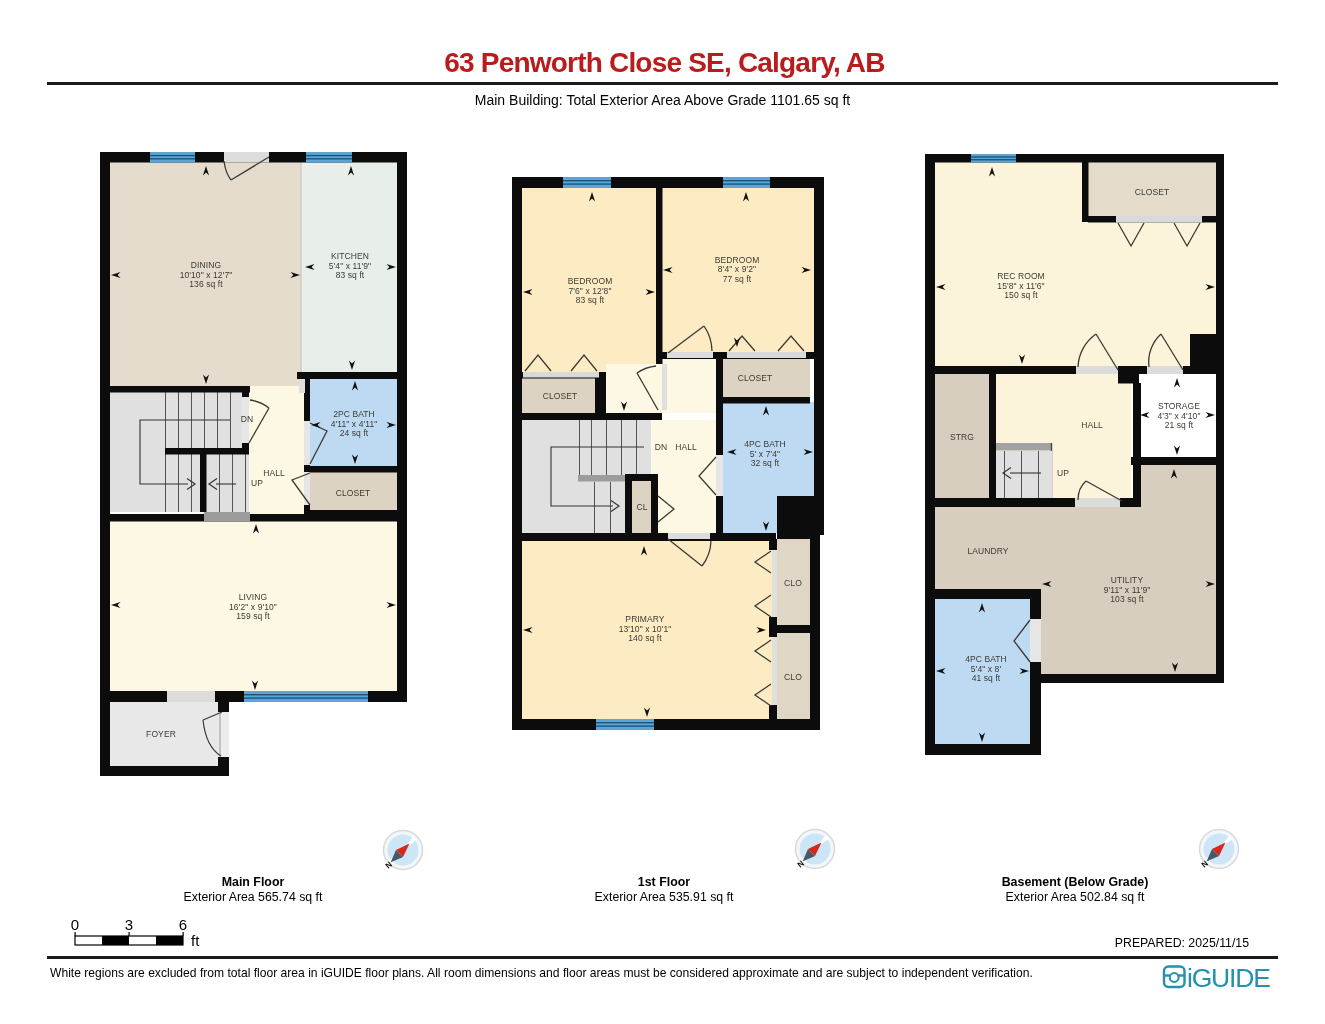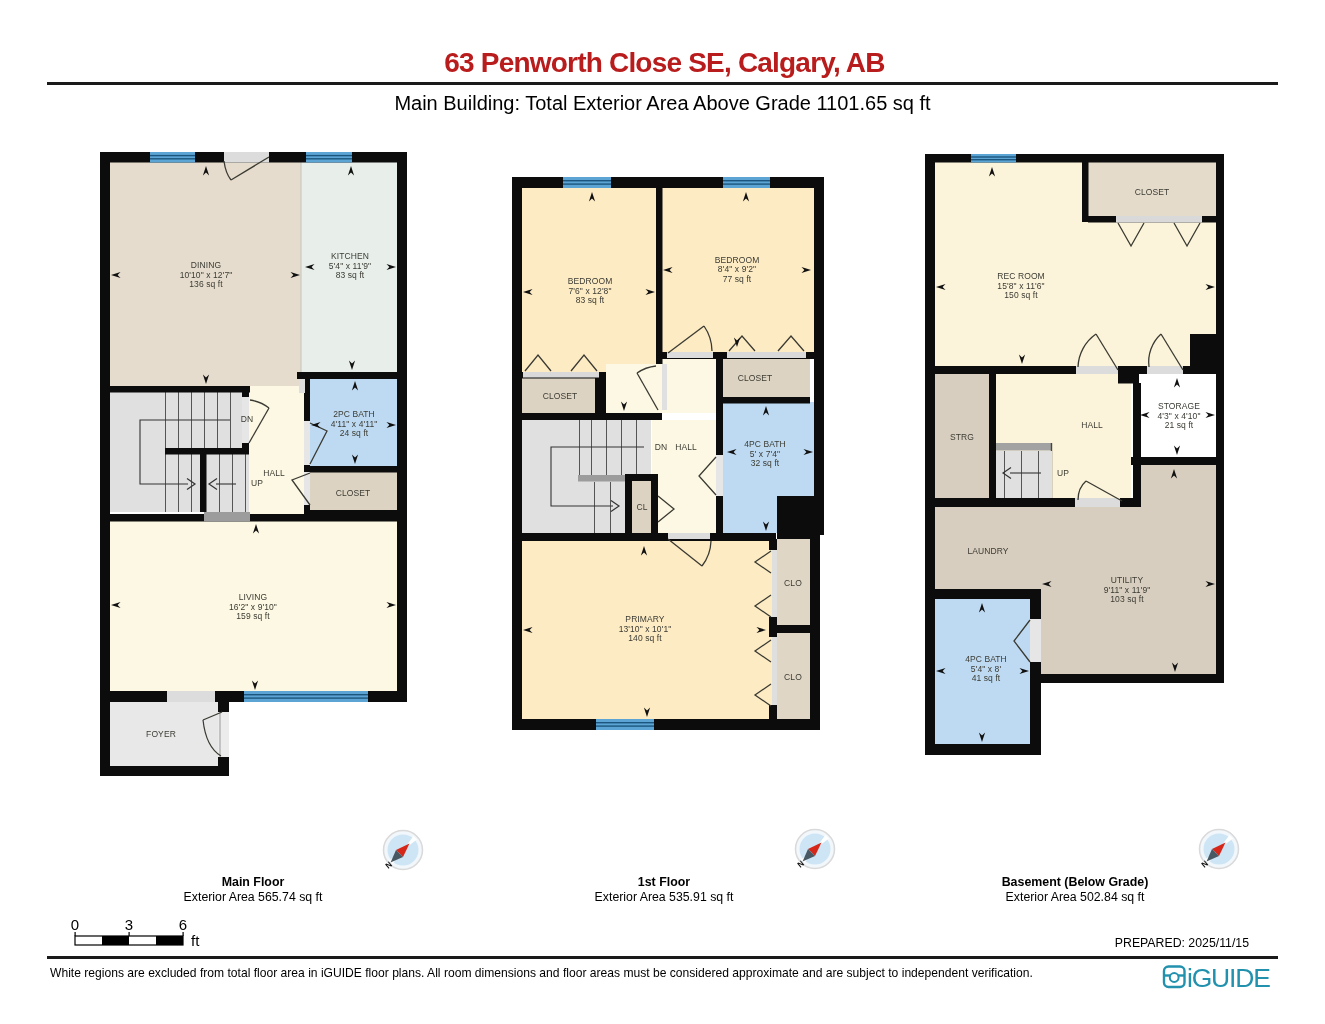--- a/index.html
+++ b/index.html
@@ -8,21 +8,21 @@
   svg text{font-family:"Liberation Sans",sans-serif;}
   .rm{font-size:8.5px;fill:#3b3b33;letter-spacing:.1px;}
 </style>
 </head>
 <body>
 
 <div class="abs" style="left:2px;top:47px;width:1325px;text-align:center;font-size:28px;font-weight:bold;letter-spacing:-0.8px;color:#b91c1c;">63 Penworth Close SE, Calgary, AB</div>
 
 <div class="abs" style="left:47px;top:82px;width:1231px;height:3px;background:#1a1a1a;"></div>
 
-<div class="abs" style="left:0;top:92px;width:1325px;text-align:center;font-size:20px;color:#000;">Main Building: Total Exterior Area Above Grade 1101.65 sq ft</div>
+<div class="abs" style="left:0;top:92px;width:1325px;text-align:center;font-size:14px;color:#000;">Main Building: Total Exterior Area Above Grade 1101.65 sq ft</div>
 
 <svg class="abs" style="left:0;top:0;" width="1325" height="1024" viewBox="0 0 1325 1024">
 <defs>
 
 <path id="ar" d="M0,0 L-9.5,-3.1 L-6.6,0 L-9.5,3.1 Z" fill="#111"></path>
 </defs>
 
 <g id="plan1">
 
 <rect x="110" y="162" width="191" height="224" fill="#e5dccd"></rect>

